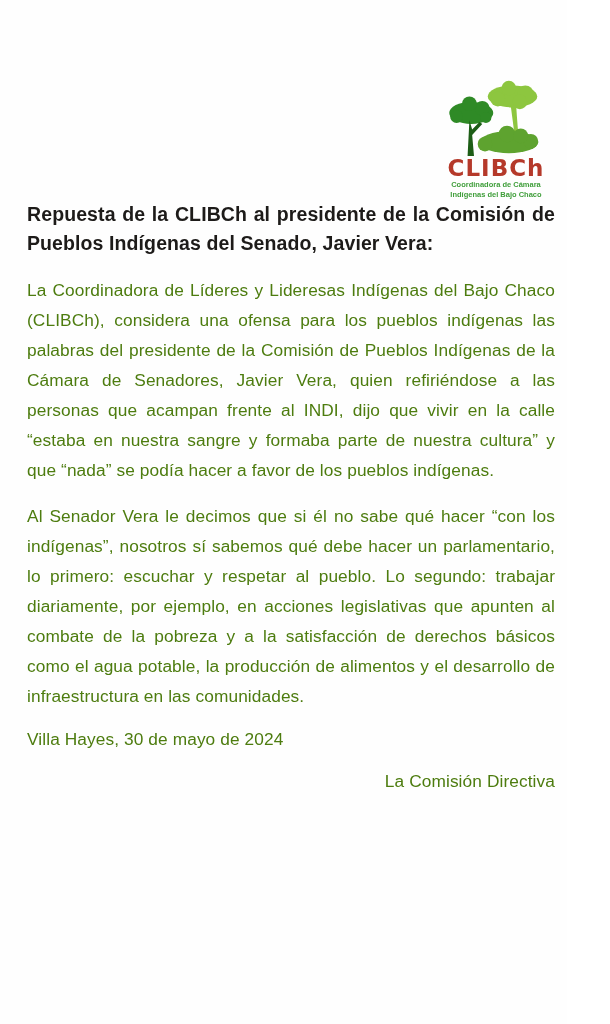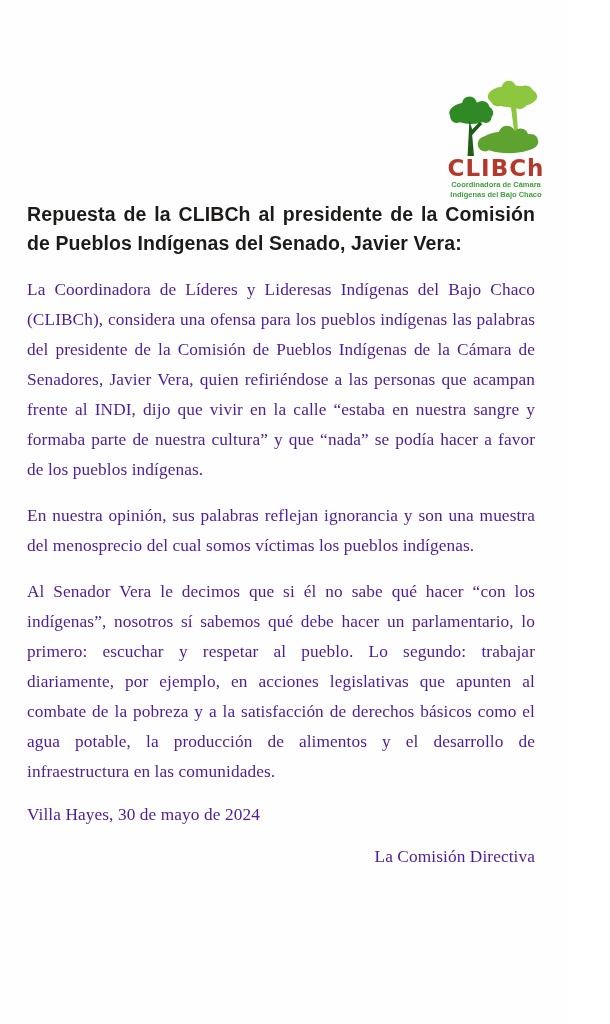--- a/index.html
+++ b/index.html
@@ -41,40 +41,39 @@
   .logo-subtitle {
     font-weight: 700;
     font-size: 7.5px;
     line-height: 9.5px;
     color: #3f9e3a;
   }
   
   .letter {
     position: absolute;
     left: 27px;
-    right: 32px;
+    right: 12px;
     top: 200px;
   }
   .letter-title {
     margin: 0 0 17px 0;
     font-size: 19.5px;
     font-weight: 700;
     line-height: 29px;
     color: #1d1b19;
     text-align: justify;
     letter-spacing: 0.1px;
   }
   .letter p {
     margin: 0 0 16px 0;
     font-size: 17.3px;
     line-height: 30px;
     text-align: justify;
     letter-spacing: 0.1px;
-    color: #4c1d95;
-    font-family: Liberation Serif, serif;
+    color: #4d7c0f;
   }
   .letter p.dateline {
     text-align: left;
     margin-top: -3px;
     margin-bottom: 12px;
   }
   .letter p.signature {
     text-align: right;
     margin-bottom: 0;
   }
@@ -118,21 +117,20 @@
     <div class="logo-acronym">CLIBCh</div>
     <div class="logo-subtitle">Coordinadora de Cámara</div>
     <div class="logo-subtitle">Indígenas del Bajo Chaco</div>
   </div>
 
   <div class="letter">
     <h1 class="letter-title">Repuesta de la CLIBCh al presidente de la Comisión de Pueblos Indígenas del Senado, Javier Vera:</h1>
 
     <p>La Coordinadora de Líderes y Lideresas Indígenas del Bajo Chaco (CLIBCh), considera una ofensa para los pueblos indígenas las palabras del presidente de la Comisión de Pueblos Indígenas de la Cámara de Senadores, Javier Vera, quien refiriéndose a las personas que acampan frente al INDI, dijo que vivir en la calle “estaba en nuestra sangre y formaba parte de nuestra cultura” y que “nada” se podía hacer a favor de los pueblos indígenas.</p>
 
-    <p>En nuestra opinión, sus palabras reflejan ignorancia y son una muestra del menosprecio del cual somos víctimas los pueblos indígenas.</p>
 
     <p>Al Senador Vera le decimos que si él no sabe qué hacer “con los indígenas”, nosotros sí sabemos qué debe hacer un parlamentario, lo primero: escuchar y respetar al pueblo. Lo segundo: trabajar diariamente, por ejemplo, en acciones legislativas que apunten al combate de la pobreza y a la satisfacción de derechos básicos como el agua potable, la producción de alimentos y el desarrollo de infraestructura en las comunidades.</p>
 
 
     <p class="dateline">Villa Hayes, 30 de mayo de 2024</p>
 
     <p class="signature">La Comisión Directiva</p>
   </div>
 
 </div>

